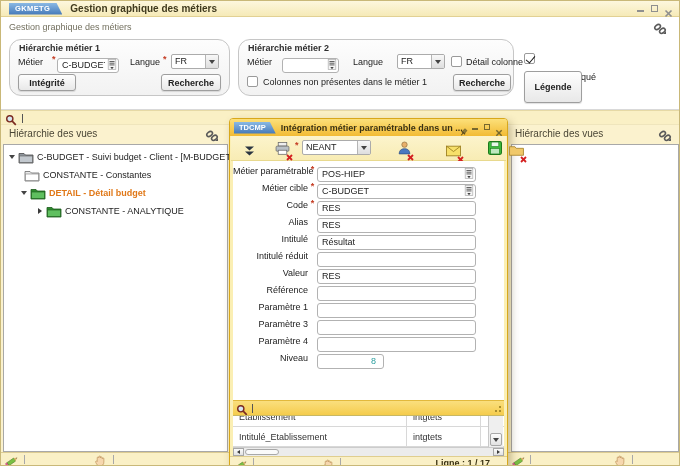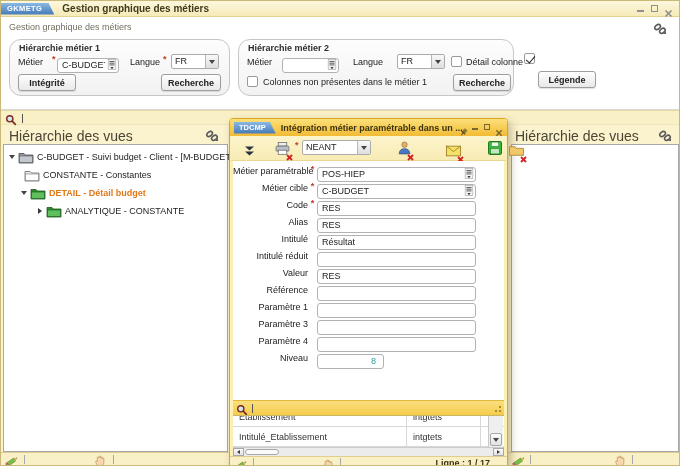--- a/index.html
+++ b/index.html
@@ -5,21 +5,21 @@
   * { box-sizing:border-box; margin:0; padding:0; }
   body { margin:0; background:#888; }
   .screen { position:relative; width:680px; height:466px; background:#FBF2CE;
             font-family:"Liberation Sans", sans-serif; overflow:hidden;
             border:1px solid #C9B878; }
 
   
   .titlebar { position:absolute; left:0; top:0; width:100%; height:16px;
               background:linear-gradient(#FDF7DD,#F6EAB8); border-bottom:1px solid #E2D194;
               display:flex; align-items:center; }
-  .code-tab { margin-left:0; height:12px; line-height:12px; padding:0 12px 0 6px;
+  .code-tab { margin-left:8px; height:12px; line-height:12px; padding:0 12px 0 6px;
               background:linear-gradient(#8AB9E4,#4478B8); color:#fff; font-size:7.5px;
               font-weight:bold; letter-spacing:.4px;
               clip-path:polygon(0 0, calc(100% - 6px) 0, 100% 100%, 0 100%); }
   .main-title { margin-left:8px; font-size:10px; font-weight:bold; color:#403A1E; }
   .win-controls { position:absolute; right:6px; top:3px; display:flex; gap:5px; }
   .ctl { width:9px; height:9px; position:relative; cursor:default; }
   .ctl-min::after { content:""; position:absolute; left:1px; right:1px; bottom:1px; height:2px; background:#8F8F8F; }
   .ctl-max::after { content:""; position:absolute; left:1px; top:1px; right:1px; bottom:1px; border:1.5px solid #8F8F8F; }
 
   
@@ -61,21 +61,21 @@
         border-radius:2px; }
   .cb.checked::after { content:""; position:absolute; left:3px; top:0px; width:4px; height:8px;
         border-right:1.6px solid #1A1A1A; border-bottom:1.6px solid #1A1A1A; transform:rotate(40deg); }
 
   
   .search-strip { position:absolute; top:109px; left:0; right:0; height:15px; background:#FAF0C5;
                   border-top:1px solid #E6D9A5; border-bottom:1px solid #EFE5BC; }
   .caret { position:absolute; width:1px; height:9px; background:#555; top:3px; }
 
   
-  .phead { position:absolute; top:127px; font-size:14px; color:#4A4636; }
+  .phead { position:absolute; top:127px; font-size:10px; color:#4A4636; }
   .pbox { position:absolute; top:143px; bottom:13px; background:#fff; border:1px solid #A8A8A8; }
   .linkicon { position:absolute; }
 
   .tree { padding-top:3px; }
   .titem { height:18px; display:flex; align-items:center; font-size:9px; color:#222; white-space:nowrap; }
   .titem .arr { width:10px; display:flex; align-items:center; justify-content:center; flex:none; }
   .titem svg { margin:0 3px 0 1px; flex:none; }
   .tlabel-hl { color:#E07818; font-weight:bold; }
 
   
@@ -230,21 +230,21 @@
     </span>
     <span class="cb" style="left:212px;top:16px"></span>
     <span class="lab" style="left:227px;top:17px">Détail colonne</span>
     <span class="cb" style="left:8px;top:36px"></span>
     <span class="lab" style="left:24px;top:37px">Colonnes non présentes dans le métier 1</span>
     <div class="btn" style="left:214px;top:34px;width:58px;height:17px">Recherche</div>
   </div>
 
   <span class="cb checked" style="left:523px;top:52px"></span>
   <span class="lab" style="left:539px;top:71px">Objet masqué</span>
-  <div class="btn" style="left:537px;top:70px;width:58px;height:17px">Légende</div>
+  <div class="btn" style="left:523px;top:70px;width:58px;height:32px">Légende</div>
 
   <div class="search-strip">
     <span style="position:absolute;left:4px;top:1px">
       <svg width="12" height="12" viewBox="0 0 12 12">
           <circle cx="4.8" cy="4.8" r="3.1" fill="#D6E7F0" stroke="#7A2A20" stroke-width="1.4"></circle>
           <line x1="7.2" y1="7.2" x2="10.8" y2="10.8" stroke="#7A2A20" stroke-width="1.7"></line>
         </svg>
     </span>
     <span class="caret" style="left:21px"></span>
   </div>
@@ -290,21 +290,21 @@
         <span class="tlabel-hl">DETAIL - Détail budget</span>
       </div>
       <div class="titem" style="padding-left:31px">
         <span class="arr">
             <span class="tri-r"></span>
           </span>
         <svg width="16" height="13" viewBox="0 0 16 13">
             <path d="M1 2.5 h5 l1.5 1.5 H15 v8 H1z" fill="#2E8B2E" stroke="#1C5A1C" stroke-width="0.8"></path>
             <path d="M1.5 5 h13 v6.5 h-13z" fill="#5FBF5F" stroke="#1C5A1C" stroke-width="0.6"></path>
           </svg>
-        <span>ANALYTIQUE - CONSTANTE</span>
+        <span>CONSTANTE - ANALYTIQUE</span>
       </div>
     </div>
   </div>
 
   <span class="phead" style="left:514px">Hiérarchie des vues</span>
   <span class="linkicon" style="left:657px;top:127px">
     <svg width="14" height="12" viewBox="0 0 14 12">
         <g fill="none" stroke="#5A5A5A" stroke-width="1.6">
           <ellipse cx="4.6" cy="4" rx="3.1" ry="2.1" transform="rotate(-38 4.6 4)"></ellipse>
           <ellipse cx="9.4" cy="7.8" rx="3.1" ry="2.1" transform="rotate(-38 9.4 7.8)"></ellipse>

